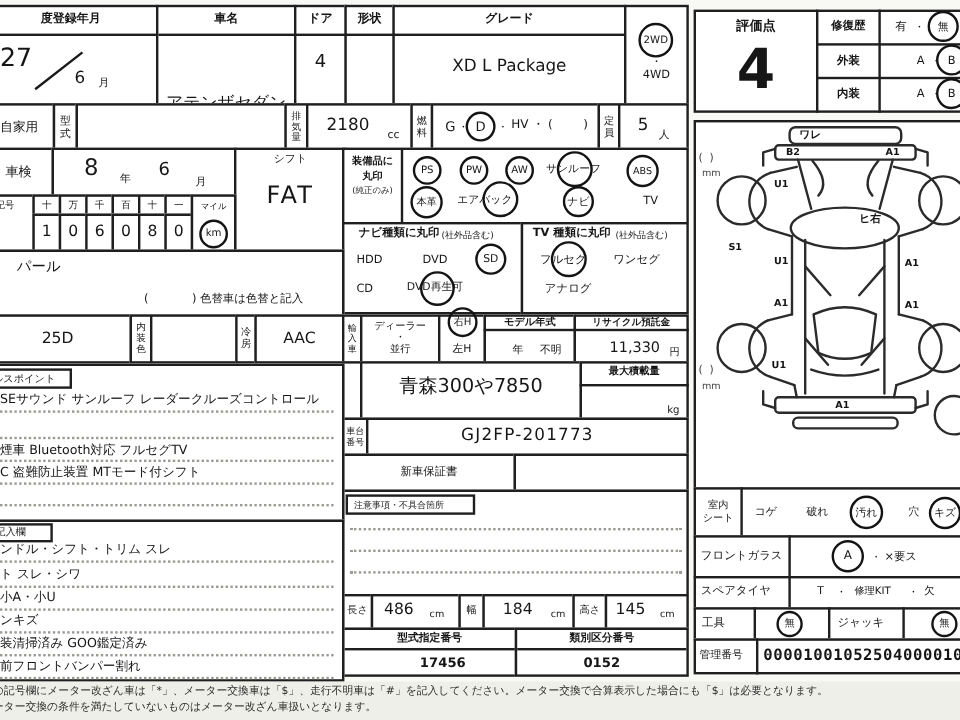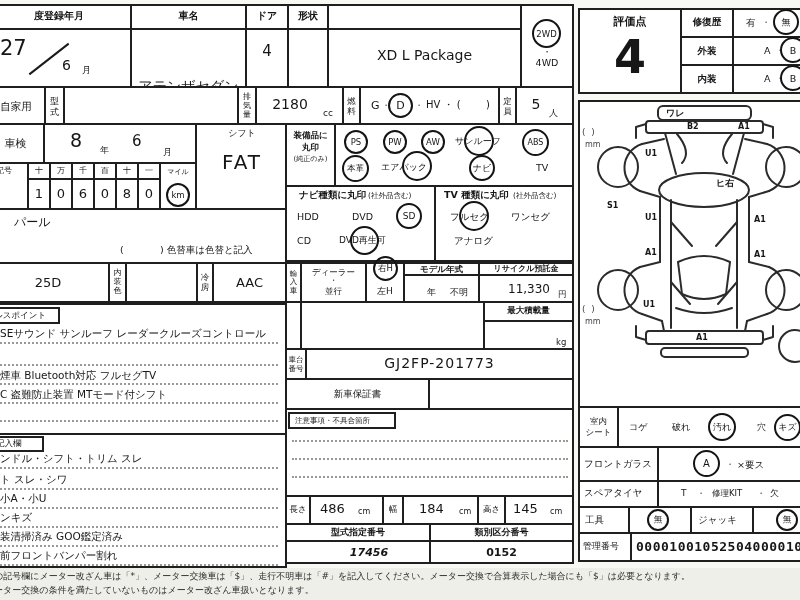--- a/index.html
+++ b/index.html
@@ -33,20 +33,21 @@
   <div class="cell" style="left:287px;top:4px;width:42px;height:84px;"></div>
   <div class="cell" style="left:327px;top:4px;width:195px;height:84px;"></div>
   <div class="cell" style="left:520px;top:4px;width:54px;height:84px;"></div>
   <div class="hl" style="left:-12px;top:28px;width:142px;"></div>
   <div class="hl" style="left:132px;top:28px;width:388px;"></div>
 
   <div class="t c b" style="left:-14px;top:11px;width:146px;font-size:10px;">度登録年月</div>
   <div class="t c b" style="left:130px;top:11px;width:117px;font-size:10px;">車名</div>
   <div class="t c b" style="left:245px;top:11px;width:44px;font-size:10px;">ドア</div>
   <div class="t c b" style="left:287px;top:11px;width:42px;font-size:10px;">形状</div>
+  <div class="t c b" style="left:327px;top:11px;width:195px;font-size:10px;">グレード</div>
 
   <div class="t" style="left:0px;top:38px;font-size:21px;">27</div>
   <div style="position:absolute;left:24px;top:58px;width:50px;border-top:2px solid #1a1a1a;transform:rotate(-38deg);"></div>
   <div class="t" style="left:62px;top:58px;font-size:14px;">6</div>
   <div class="t" style="left:82px;top:66px;font-size:9px;">月</div>
 
   <div class="t c" style="left:130px;top:46px;width:117px;font-size:14px;margin-top:33px;">アテンザセダン</div>
   <div class="t c" style="left:245px;top:44px;width:44px;font-size:15px;">4</div>
   <div class="t c" style="left:327px;top:48px;width:195px;font-size:14px;">XD L Package</div>
 
@@ -226,20 +227,21 @@
   <div class="hl" style="left:478px;top:274px;width:96px;"></div>
   <div class="t" style="left:508px;top:283px;font-size:12px;">11,330</div>
   <div class="t" style="left:558px;top:290px;font-size:8.5px;">円</div>
 
   <div class="cell" style="left:285px;top:301px;width:17px;height:49px;"></div>
   <div class="cell" style="left:300px;top:301px;width:185px;height:49px;"></div>
   <div class="cell" style="left:483px;top:301px;width:91px;height:49px;"></div>
   <div class="vcell" style="left:285px;top:301px;width:17px;height:49px;font-size:7.5px;margin-top:40px;">
       <span class="vtxt">登録番号</span>
     </div>
+  <div class="t c" style="left:300px;top:314px;width:185px;font-size:16px;">青森300や7850</div>
   <div class="t c b" style="left:483px;top:306px;width:91px;font-size:8.5px;">最大積載量</div>
   <div class="hl" style="left:483px;top:320px;width:91px;"></div>
   <div class="t" style="left:556px;top:338px;font-size:8.5px;">kg</div>
 
   <div class="cell" style="left:285px;top:348px;width:22px;height:32px;"></div>
   <div class="cell" style="left:305px;top:348px;width:269px;height:32px;"></div>
   <div class="stack" style="left:285px;top:348px;width:22px;height:32px;font-size:7.5px;">
     <span>車台</span>
     <span>番号</span>
   </div>
@@ -273,21 +275,21 @@
   <div class="t c" style="left:477px;top:505px;width:29px;font-size:8.5px;">高さ</div>
   <div class="t" style="left:513px;top:502px;font-size:13px;">145</div>
   <div class="t" style="left:550px;top:508px;font-size:8px;">cm</div>
 
   <div class="cell" style="left:285px;top:523px;width:146px;height:41px;"></div>
   <div class="cell" style="left:429px;top:523px;width:145px;height:41px;"></div>
   <div class="t c b" style="left:285px;top:528px;width:146px;font-size:9px;">型式指定番号</div>
   <div class="hl" style="left:287px;top:540px;width:142px;"></div>
   <div class="hl" style="left:431px;top:540px;width:141px;"></div>
   <div class="t c b" style="left:429px;top:528px;width:145px;font-size:9px;">類別区分番号</div>
-  <div class="t c b" style="left:285px;top:547px;width:168px;font-size:11px;font-style:italic;">17456</div>
+  <div class="t c b" style="left:285px;top:547px;width:168px;font-size:11px;">17456</div>
   <div class="t c b" style="left:429px;top:547px;width:145px;font-size:11px;">0152</div>
 
   <div class="cell" style="left:-14px;top:303px;width:301px;height:132px;background:#fff;"></div>
   <div class="tag" style="left:-14px;top:307px;width:74px;height:17px;">
       <span style="font-size:8.5px;margin-left:6px;white-space:pre;">ルスポイント</span>
     </div>
   <div class="t" style="left:0px;top:328px;font-size:10.5px;">SEサウンド サンルーフ レーダークルーズコントロール</div>
   <div class="dotl" style="left:0px;top:342px;width:278px;"></div>
   <div class="dotl" style="left:0px;top:364px;width:278px;"></div>
   <div class="t" style="left:0px;top:370px;font-size:10.5px;">煙車 Bluetooth対応 フルセグTV</div>
@@ -375,21 +377,21 @@
       <path d="M185,240 L195,237 L195,226"></path>
       <rect x="83" y="248" width="87" height="9" rx="4"></rect>
       <circle cx="217" cy="246" r="16"></circle>
     </g>
   </svg>
   <div class="t" style="left:582px;top:128px;font-size:9px;color:#444;">(  )</div>
   <div class="t" style="left:585px;top:141px;font-size:8px;color:#444;">mm</div>
   <div class="t" style="left:582px;top:305px;font-size:9px;color:#444;">(  )</div>
   <div class="t" style="left:585px;top:318px;font-size:8px;color:#444;">mm</div>
   <div class="t b" style="left:666px;top:109px;font-size:9px;">ワレ</div>
-  <div class="t b" style="left:655px;top:123px;font-size:8px;margin-left:32px;">B2</div>
+  <div class="t b" style="left:655px;top:123px;font-size:8px;">B2</div>
   <div class="t b" style="left:738px;top:123px;font-size:8px;">A1</div>
   <div class="t b" style="left:645px;top:150px;font-size:8px;">U1</div>
   <div class="t b" style="left:716px;top:179px;font-size:9px;">ヒ右</div>
   <div class="t b" style="left:607px;top:202px;font-size:8px;">S1</div>
   <div class="t b" style="left:645px;top:214px;font-size:8px;">U1</div>
   <div class="t b" style="left:754px;top:216px;font-size:8px;">A1</div>
   <div class="t b" style="left:645px;top:249px;font-size:8px;">A1</div>
   <div class="t b" style="left:754px;top:251px;font-size:8px;">A1</div>
   <div class="t b" style="left:643px;top:301px;font-size:8px;">U1</div>
   <div class="t b" style="left:696px;top:334px;font-size:8px;">A1</div>

